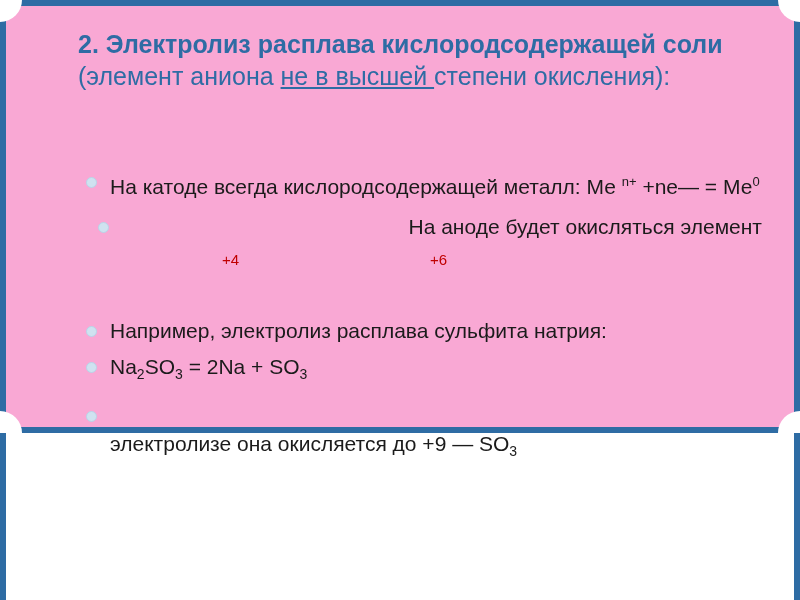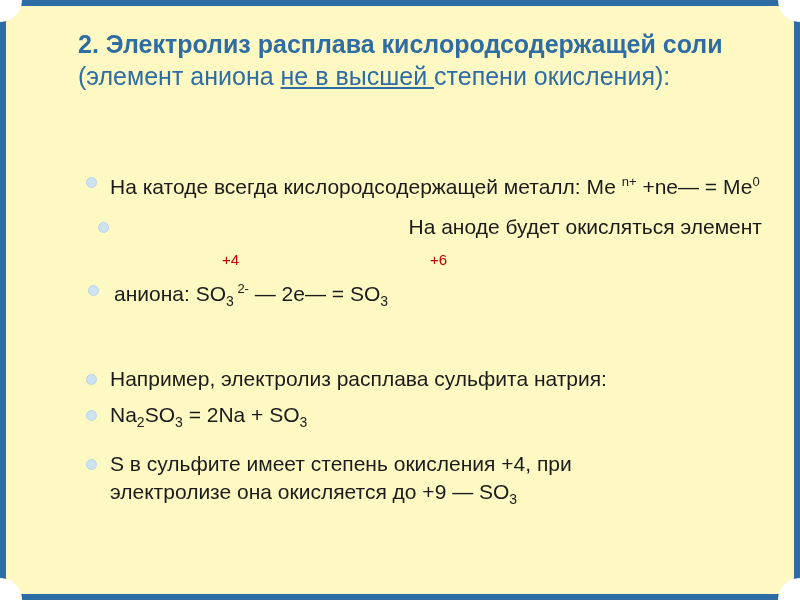--- a/index.html
+++ b/index.html
@@ -9,22 +9,22 @@
   }
   body {
     width: 800px;
     height: 600px;
     font-family: "Liberation Sans", sans-serif;
     overflow: hidden;
   }
   .slide {
     position: relative;
     width: 800px;
-    height: 600px;
-    background: #fef9c3;
+    height: 433px;
+    background: #f9a8d4;
     box-sizing: border-box;
   }
   
   .frame-top {
     position: absolute;
     left: 0; top: 0;
     width: 800px; height: 6px;
     background: #2e6ca4;
   }
   .frame-bottom {
@@ -158,36 +158,32 @@
     <div class="bullet-row r2">
       <span class="dot"></span>
       <span class="txt"><b>На аноде</b><span> будет окисляться элемент</span></span>
     </div>
 
     <div class="ox-line">
       <span class="ox1">+4</span>
       <span class="ox2">+6</span>
     </div>
 
-    <div class="bullet-row r3">
-      <span class="dot"></span>
-      <span class="txt"><span>аниона: SO</span><span class="sub">3</span><span class="sup"> 2-</span><span> — 2e</span><span>—</span><span> = SO</span><span class="sub">3</span></span>
-    </div>
 
     <div class="gap"></div>
 
     <div class="bullet-row r4">
       <span class="dot"></span>
       <span class="txt">Например, электролиз расплава сульфита натрия:</span>
     </div>
 
     <div class="bullet-row r5">
       <span class="dot"></span>
       <span class="txt"><span>Na</span><span class="sub">2</span><span>SO</span><span class="sub">3</span><span> = 2Na + SO</span><span class="sub">3</span></span>
     </div>
 
     <div class="bullet-row r6">
       <span class="dot"></span>
-      <span class="txt"><span>S в сульфите имеет степень окисления +4, при</span><br><span>электролизе она окисляется до +9 — SO</span><span class="sub">3</span></span>
+      <span class="txt"><br><span>электролизе она окисляется до +9 — SO</span><span class="sub">3</span></span>
     </div>
 
   </div>
 </div>
 
 </body></html>

